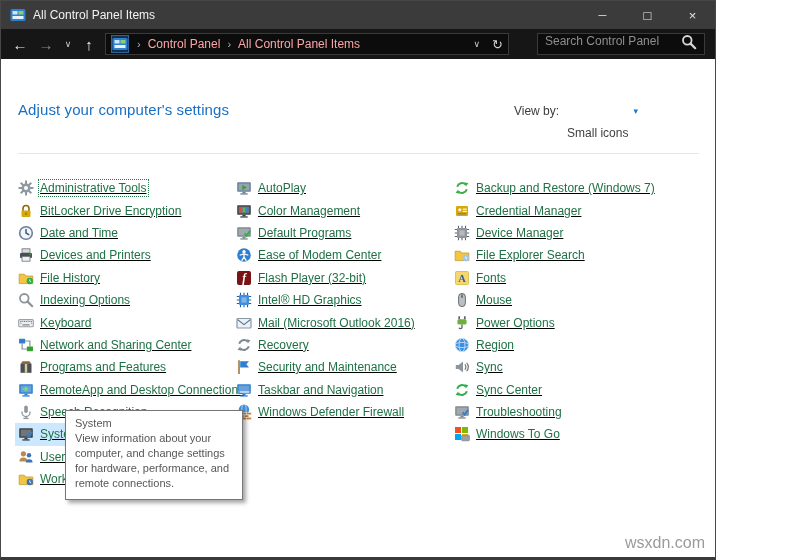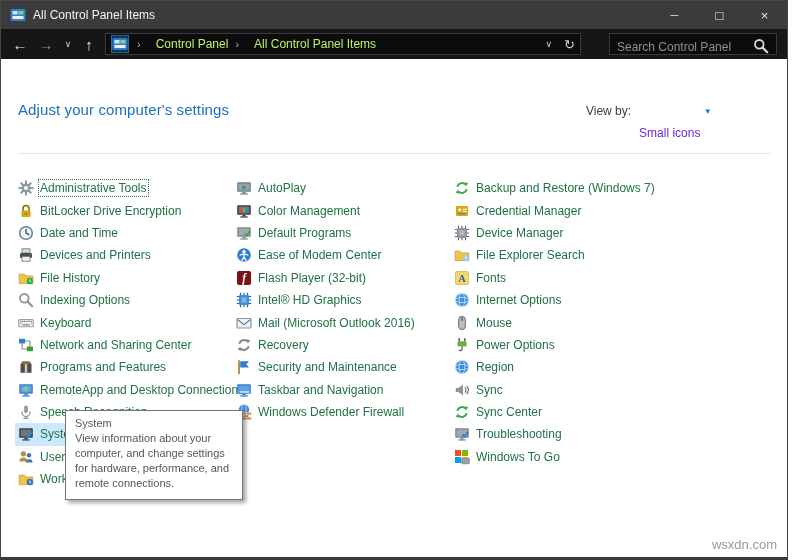--- a/index.html
+++ b/index.html
@@ -1,21 +1,21 @@
 <!DOCTYPE html>
 <html><head>
 <meta charset="utf-8">
 <style>
   * { box-sizing: border-box; margin: 0; padding: 0; }
   html,body { background:#ffffff; }
   body { font-family: "Liberation Sans", sans-serif; }
 
   .window {
     position: relative;
-    width: 788px; height: 560px;
+    width: 716px; height: 560px;
     background: #ffffff;
     border: 1px solid #474747;
     border-bottom: 3px solid #3a3a3a;
     overflow: hidden;
   }
 
   
   .titlebar {
     height: 28px; background: #3b3b3b;
     display: flex; align-items: center;
@@ -44,53 +44,53 @@
   .addressbar {
     flex: 1; height: 22px;
     background: #0c0c0c; border: 1px solid #3a3a3a;
     display: flex; align-items: center;
     padding: 0 5px; margin-right: 28px;
     color: #ededed; font-size: 12px; white-space: nowrap;
   }
   .addr-icon { width:16px; height:16px; margin: 0 2px 0 1px; flex: none;
     outline: 1px solid #2f6399; background:#12314d; }
   .crumb-sep { color: #b0b0b0; font-size: 11px; margin: 0 7px; }
-  .crumb { color: #bef264; margin-left: 8px; }
+  .crumb { color: #fca5a5; }
   .addr-right { margin-left: auto; display: flex; align-items: center; }
   .addr-right span { color: #cfcfcf; margin-left: 12px; }
   .addr-drop { font-size: 9px; }
   .addr-refresh { font-size: 13px; }
 
   .searchbox {
     width: 168px; height: 22px; flex: none;
     background: #0c0c0c; border: 1px solid #3a3a3a;
-    display: flex; align-items: flex-end;
+    display: flex; align-items: flex-start;
     padding: 0 7px;
   }
   .searchbox input {
     flex: 1; min-width: 0; background: transparent; border: none; outline: none;
     color: #d0d0d0; font-size: 12px; font-family: "Liberation Sans", sans-serif;
   }
   .searchbox input::placeholder { color: #8f8f8f; opacity: 1; }
   .search-glyph { flex: none; margin-left: 6px; display: flex; }
 
   
   .content { position: relative; height: 499px; background: #ffffff; }
 
   .page-header { display: flex; align-items: baseline; padding: 23px 15px 0 17px; }
   .page-title { font-size: 15px; color: #1a6fc4; letter-spacing: 0.1px; }
   .viewby { margin-left: auto; display: flex; align-items: center; font-size: 12px; padding-right: 62px; text-align: right; }
   .viewby-label { color: #3c3c3c; margin-right: 8px; }
-  .viewby-value { color: #6d28d9; margin-top: 44px; }
+  .viewby-value { color: #404040; margin-top: 44px; }
   .viewby-caret { color: #1a7ad1; font-size: 9px; margin-left: 5px; }
 
   .divider { height: 1px; background: #e4e6e8; margin: 13px 16px 0 17px; }
 
   .grid { display: flex; padding: 23px 0 0 14px; }
-  .col { width: 218px; flex: none; }
+  .col { width: 218px; flex: none; text-decoration: underline; }
   .col:last-child { width: auto; }
 
   .cp-item {
     display: flex; align-items: center;
     height: 22.4px; padding-left: 3px; margin-right: 6px;
     cursor: default;
   }
   .cp-icon { width: 16px; height: 16px; flex: none; display: flex; }
   .cp-label { font-size: 12px; color: #1f7145; margin-left: 6px; white-space: nowrap; }
   .cp-item.hover { background: #cce8ff; }
@@ -102,21 +102,21 @@
     background: #ffffff; border: 1px solid #767676;
     box-shadow: 3px 3px 4px rgba(0,0,0,0.35);
     padding: 5px 9px 8px 9px;
     font-size: 11px; line-height: 15px; color: #575757;
     z-index: 5;
   }
 
   
   .watermark {
     position: absolute; right: 10px; bottom: 5px;
-    color: #9a9a9a; font-size: 13px;
+    color: #9a9a9a; font-size: 16px;
   }
 </style>
 </head>
 <body>
 
 <div class="window">
 
   <div class="titlebar">
     <span class="tb-appicon"><svg width="16" height="16" viewBox="0 0 16 16" xmlns="http://www.w3.org/2000/svg">
           <rect x="0.5" y="2" width="15" height="12" rx="1.5" fill="#2f7fd0"></rect>
@@ -527,31 +527,20 @@
               <svg width="16" height="16" viewBox="0 0 16 16" xmlns="http://www.w3.org/2000/svg">
                 <rect x="1.5" y="1.5" width="13" height="13" rx="1" fill="#f5d76e" stroke="#d4b84a" stroke-width="0.8"></rect>
                 <text x="8" y="12" font-size="10.5" font-family="Liberation Serif, serif" font-weight="bold" fill="#2f5fa8" text-anchor="middle">A</text>
               </svg>
             </span>
             <span class="cp-label">Fonts</span>
           </div>
           <div class="cp-item">
             <span class="cp-icon">
               <svg width="16" height="16" viewBox="0 0 16 16" xmlns="http://www.w3.org/2000/svg">
-                <circle cx="8" cy="8" r="6.7" fill="#3f8edb"></circle>
-                <ellipse cx="8" cy="8" rx="2.9" ry="6.7" fill="none" stroke="#bfe0ff" stroke-width="0.9"></ellipse>
-                <ellipse cx="8" cy="8" rx="6.7" ry="2.6" fill="none" stroke="#bfe0ff" stroke-width="0.9"></ellipse>
-                <circle cx="8" cy="8" r="6.7" fill="none" stroke="#bfe0ff" stroke-width="0.9"></circle>
-              </svg>
-            </span>
-            <span class="cp-label">Internet Options</span>
-          </div>
-          <div class="cp-item">
-            <span class="cp-icon">
-              <svg width="16" height="16" viewBox="0 0 16 16" xmlns="http://www.w3.org/2000/svg">
                 <rect x="4.6" y="1.4" width="6.8" height="13.2" rx="3.4" fill="#b9bfc4" stroke="#5d6368" stroke-width="0.9"></rect>
                 <line x1="8" y1="1.8" x2="8" y2="5.8" stroke="#5d6368" stroke-width="1"></line>
                 <rect x="7.3" y="3.2" width="1.4" height="2.6" rx="0.7" fill="#5d6368"></rect>
               </svg>
             </span>
             <span class="cp-label">Mouse</span>
           </div>
           <div class="cp-item">
             <span class="cp-icon">
               <svg width="16" height="16" viewBox="0 0 16 16" xmlns="http://www.w3.org/2000/svg">

